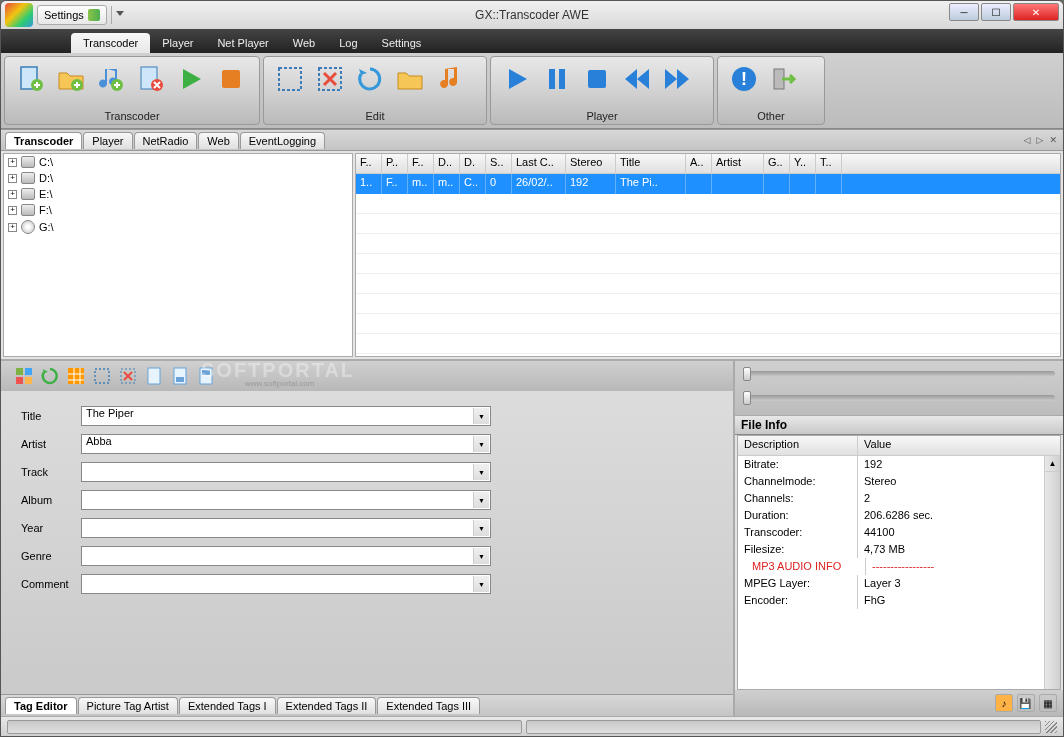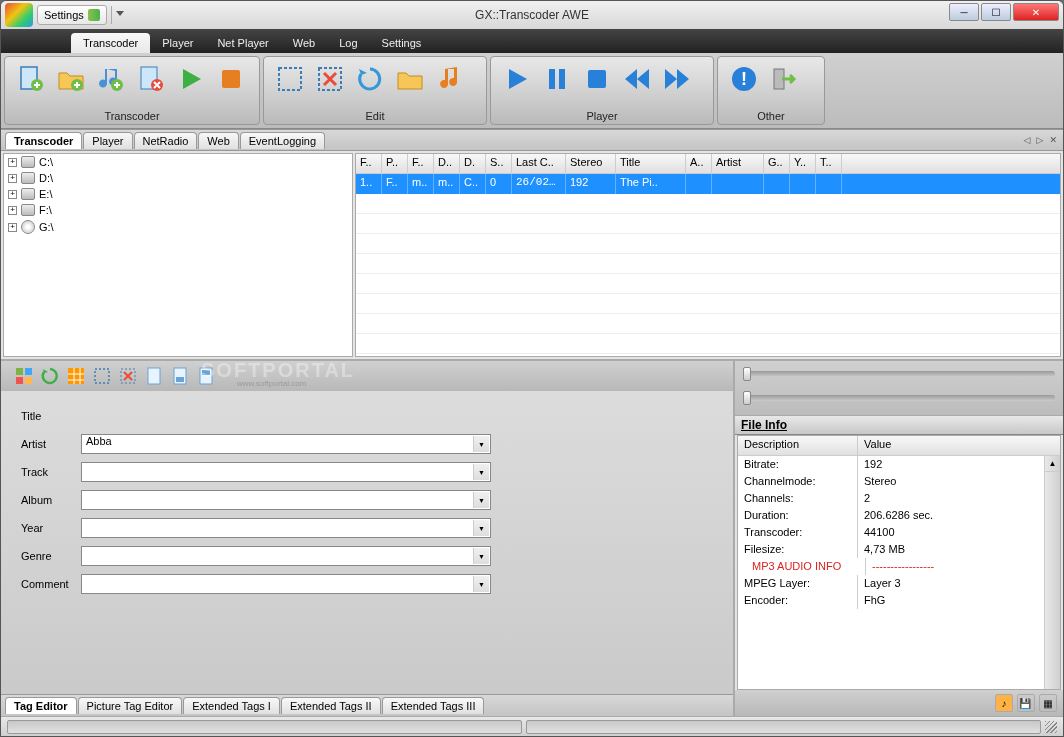--- a/index.html
+++ b/index.html
@@ -57,36 +57,36 @@
 .grid-row .grid-col { border-right: 1px solid rgba(255,255,255,0.3); }
 .grid-filler { height: calc(100% - 40px); background: repeating-linear-gradient(to bottom, #fff 0, #fff 19px, #eee 19px, #eee 20px); }
 
 
 .lower-split { flex: 1; display: flex; }
 .lower-left { flex: 1; display: flex; flex-direction: column; border-right: 2px solid #aaa; }
 .tag-toolbar { height: 30px; background: linear-gradient(to bottom, #d0d0d0, #b8b8b8); display: flex; align-items: center; padding: 0 12px; gap: 4px; position: relative; }
 .tb-icon { width: 22px; height: 22px; border-radius: 2px; cursor: pointer; display: flex; align-items: center; justify-content: center; }
 .tb-icon svg { width: 20px; height: 20px; }
 .watermark { position: absolute; left: 200px; top: -2px; font-size: 20px; font-weight: bold; color: rgba(255,255,255,0.35); letter-spacing: 2px; }
-.watermark-sub { position: absolute; left: 236px; top: 18px; font-size: 8px; color: rgba(120,120,120,0.5); }
+.watermark-sub { position: absolute; left: 244px; top: 18px; font-size: 8px; color: rgba(120,120,120,0.5); }
 
 .tag-form { flex: 1; background: linear-gradient(to bottom, #dcdcdc, #cacaca); padding: 14px 20px; overflow: auto; }
 .form-row { display: flex; align-items: center; margin-bottom: 6px; height: 22px; }
 .form-label { width: 60px; font-size: 11px; }
 .form-input { flex: 1; max-width: 410px; height: 20px; border: 1px solid #888; background: #fff; padding: 0 4px; font-size: 11px; position: relative; }
 .form-dropdown-arrow { position: absolute; right: 1px; top: 1px; width: 16px; height: 16px; background: linear-gradient(to bottom, #f0f0f0, #ddd); border-left: 1px solid #ccc; display: flex; align-items: center; justify-content: center; font-size: 7px; cursor: pointer; }
 
 .bottom-tabstrip { height: 22px; background: linear-gradient(to bottom, #d8d8d8, #c4c4c4); border-top: 1px solid #999; display: flex; align-items: center; padding-left: 4px; }
 
 .lower-right { width: 328px; display: flex; flex-direction: column; }
 .slider-area { height: 54px; background: linear-gradient(to bottom, #d0d0d0, #bcbcbc); padding: 10px 8px 4px; }
 .slider { height: 6px; background: linear-gradient(to bottom, #999, #ccc); border-radius: 3px; margin-bottom: 18px; position: relative; }
 .slider-thumb { position: absolute; left: 0; top: -4px; width: 8px; height: 14px; background: linear-gradient(to bottom, #fff, #ccc); border: 1px solid #888; border-radius: 2px; cursor: pointer; }
 
-.fileinfo-header { height: 20px; background: linear-gradient(to bottom, #e8e8e8, #c8c8c8); border-top: 1px solid #aaa; border-bottom: 1px solid #888; padding: 2px 6px; font-weight: bold; font-size: 12px; text-decoration: underline; }
+.fileinfo-header { height: 20px; background: linear-gradient(to bottom, #e8e8e8, #c8c8c8); border-top: 1px solid #aaa; border-bottom: 1px solid #888; padding: 2px 6px; font-weight: bold; font-size: 12px; }
 .fileinfo-table { flex: 1; background: #fff; border: 1px solid #aaa; margin: 0 2px; overflow: hidden; position: relative; }
 .fi-header { display: flex; height: 20px; background: linear-gradient(to bottom, #f8f8f8, #e0e0e0); border-bottom: 1px solid #ccc; }
 .fi-col1 { width: 120px; padding: 2px 6px; border-right: 1px solid #ccc; font-size: 11px; }
 .fi-col2 { flex: 1; padding: 2px 6px; font-size: 11px; }
 .fi-row { display: flex; height: 17px; }
 .fi-row.red { color: #d22; margin-left: 8px; }
 .fi-scrollbar { position: absolute; right: 0; top: 20px; bottom: 0; width: 16px; background: linear-gradient(to right, #e8e8e8, #d0d0d0); border-left: 1px solid #ccc; }
 .fi-scroll-up { height: 16px; border-bottom: 1px solid #ccc; display: flex; align-items: center; justify-content: center; font-size: 8px; cursor: pointer; }
 .lower-right-toolbar { height: 26px; background: linear-gradient(to bottom, #d0d0d0, #b8b8b8); display: flex; align-items: center; justify-content: flex-end; padding: 0 6px; gap: 4px; }
 .lrt-icon { width: 18px; height: 18px; border: 1px solid #aaa; border-radius: 2px; cursor: pointer; display:flex; align-items:center; justify-content:center; font-size:10px; }
@@ -316,21 +316,21 @@
             <div class="grid-col" style="width: 26px;">Y..</div>
             <div class="grid-col" style="width: 26px;">T..</div>
           </div>
         <div class="grid-row selected" id="grid-row-0">
             <div class="grid-col" style="width: 26px;">1..</div>
             <div class="grid-col" style="width: 26px;">F..</div>
             <div class="grid-col" style="width: 26px;">m..</div>
             <div class="grid-col" style="width: 26px;">m..</div>
             <div class="grid-col" style="width: 26px;">C..</div>
             <div class="grid-col" style="width: 26px;">0</div>
-            <div class="grid-col" style="width: 54px; font-family: Liberation Mono, monospace;">26/02/..</div>
+            <div class="grid-col" style="width: 54px;">26/02/..</div>
             <div class="grid-col" style="width: 50px;">192</div>
             <div class="grid-col" style="width: 70px;">The Pi..</div>
             <div class="grid-col" style="width: 26px;"></div>
             <div class="grid-col" style="width: 52px;"></div>
             <div class="grid-col" style="width: 26px;"></div>
             <div class="grid-col" style="width: 26px;"></div>
             <div class="grid-col" style="width: 26px;"></div>
           </div>
         <div class="grid-filler"></div>
       </div>
@@ -387,20 +387,21 @@
                 <rect x="6" y="4" width="8" height="5" fill="#6aa3d8"></rect>
               </svg>
             </div>
           <div class="watermark">SOFTPORTAL</div>
           <div class="watermark-sub">www.softportal.com</div>
         </div>
 
         <div class="tag-form" id="tag-form">
             <div class="form-row">
               <div class="form-label">Title</div>
+              <div class="form-input"><span>The Piper</span><div class="form-dropdown-arrow">▼</div></div>
             </div>
             <div class="form-row">
               <div class="form-label">Artist</div>
               <div class="form-input"><span>Abba</span><div class="form-dropdown-arrow">▼</div></div>
             </div>
             <div class="form-row">
               <div class="form-label">Track</div>
               <div class="form-input"><span></span><div class="form-dropdown-arrow">▼</div></div>
             </div>
             <div class="form-row">
@@ -416,21 +417,21 @@
               <div class="form-input"><span></span><div class="form-dropdown-arrow">▼</div></div>
             </div>
             <div class="form-row">
               <div class="form-label">Comment</div>
               <div class="form-input"><span></span><div class="form-dropdown-arrow">▼</div></div>
             </div>
           </div>
 
         <div class="bottom-tabstrip">
           <div class="sub-tab active">Tag Editor</div>
-          <div class="sub-tab">Picture Tag Editor</div>
+          <div class="sub-tab">Picture Tag Artist</div>
           <div class="sub-tab">Extended Tags I</div>
           <div class="sub-tab">Extended Tags II</div>
           <div class="sub-tab">Extended Tags III</div>
         </div>
       </div>
 
       <div class="lower-right">
         <div class="slider-area">
           <div class="slider">
               <div class="slider-thumb"></div>

